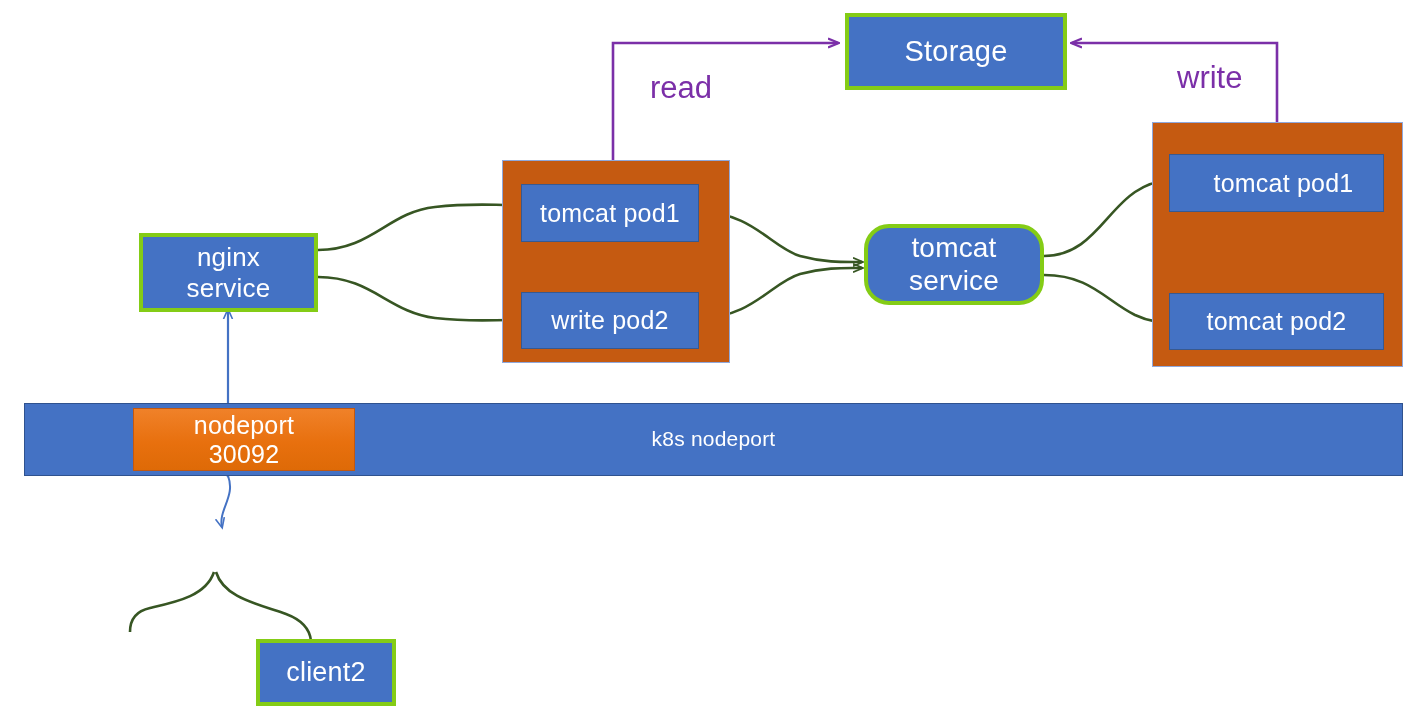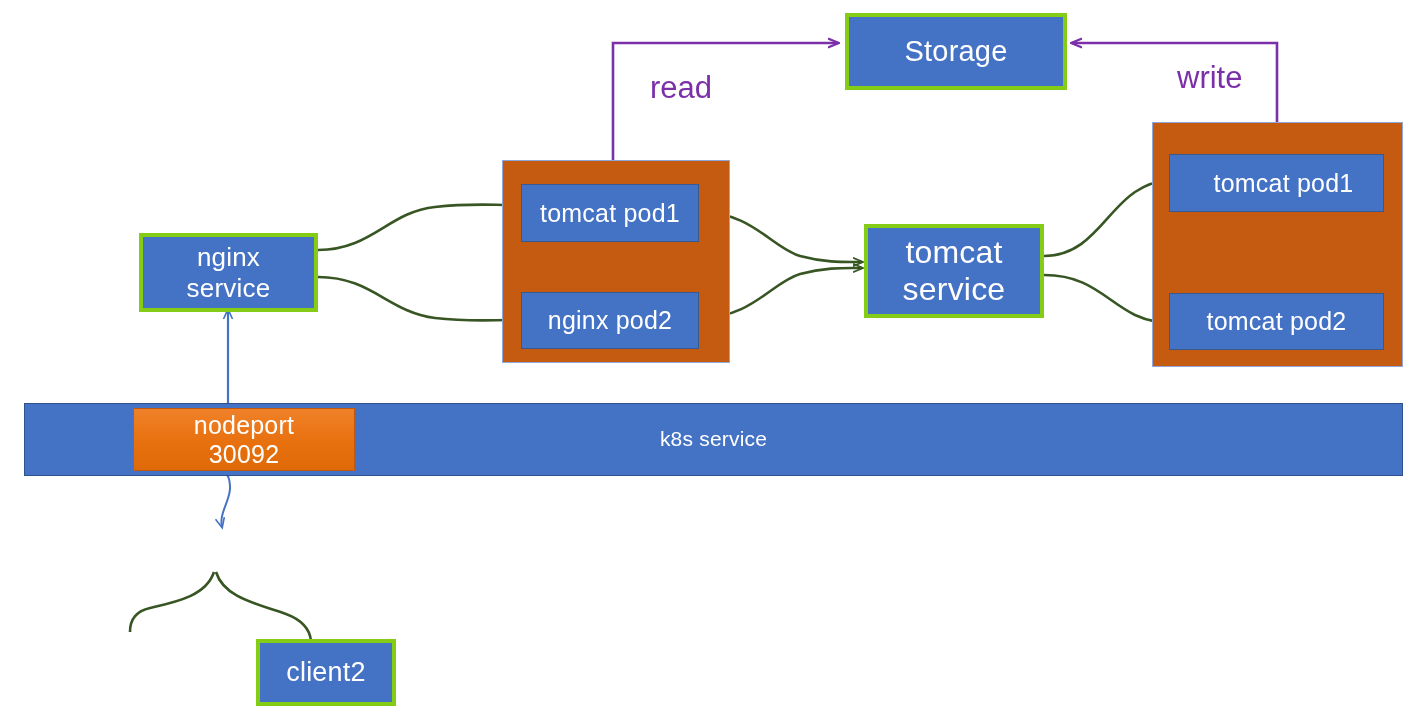--- a/index.html
+++ b/index.html
@@ -150,44 +150,44 @@
   <div class="edge-label" style="left:1177px; top:62px; font-size:31px;">
     <span>write</span>
   </div>
 
   <div class="orange-container" style="left:502px; top:160px; width:228px; height:203px;"></div>
 
   <div class="node pod-box" style="left:521px; top:184px; width:178px; height:58px; font-size:25px;">
     <span>tomcat pod1</span>
   </div>
   <div class="node pod-box" style="left:521px; top:292px; width:178px; height:57px; font-size:25px;">
-    <span>nginx pod2</span>
+    <span>write pod2</span>
   </div>
 
   <div class="orange-container" style="left:1152px; top:122px; width:251px; height:245px;"></div>
 
   <div class="node pod-box" style="left:1169px; top:154px; width:215px; height:58px; font-size:25px;padding-left:14px;">
     <span>tomcat pod1</span>
   </div>
   <div class="node pod-box" style="left:1169px; top:293px; width:215px; height:57px; font-size:25px;">
     <span>tomcat pod2</span>
   </div>
 
   <div class="node blue-box" style="left:139px; top:225px; width:179px; height:79px; font-size:26px;margin-top:8px;">
     <span>nginx
 service</span>
   </div>
 
-  <div class="node blue-box" style="left:864px; top:224px; width:180px; height:94px; font-size:32px;">
+  <div class="node blue-box" style="left:864px; top:224px; width:180px; height:81px; font-size:28px;border-radius:25px;">
     <span>tomcat
 service</span>
   </div>
 
   <div class="node bar-box" style="left:24px; top:403px; width:1379px; height:73px; font-size:21px; justify-content:center;">
-    <span>k8s  service</span>
+    <span>k8s  nodeport</span>
   </div>
 
   <div class="node nodeport-box" style="left:117px; top:408px; width:222px; height:63px; font-size:25px;margin-left:16px;">
     <span>nodeport
 30092</span>
   </div>
 
 
   <div class="node blue-box" style="left:256px; top:639px; width:140px; height:67px; font-size:27px;">
     <span>client2</span>

